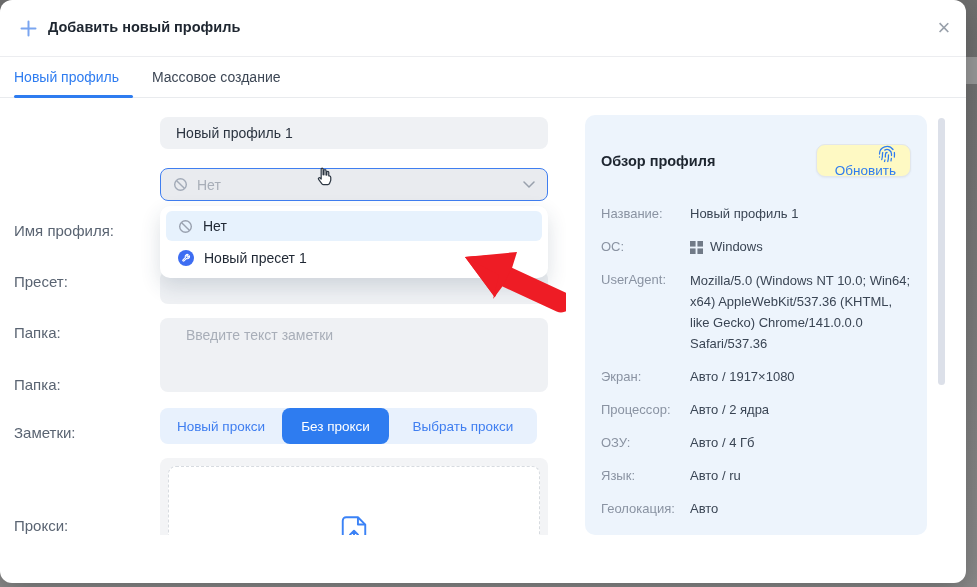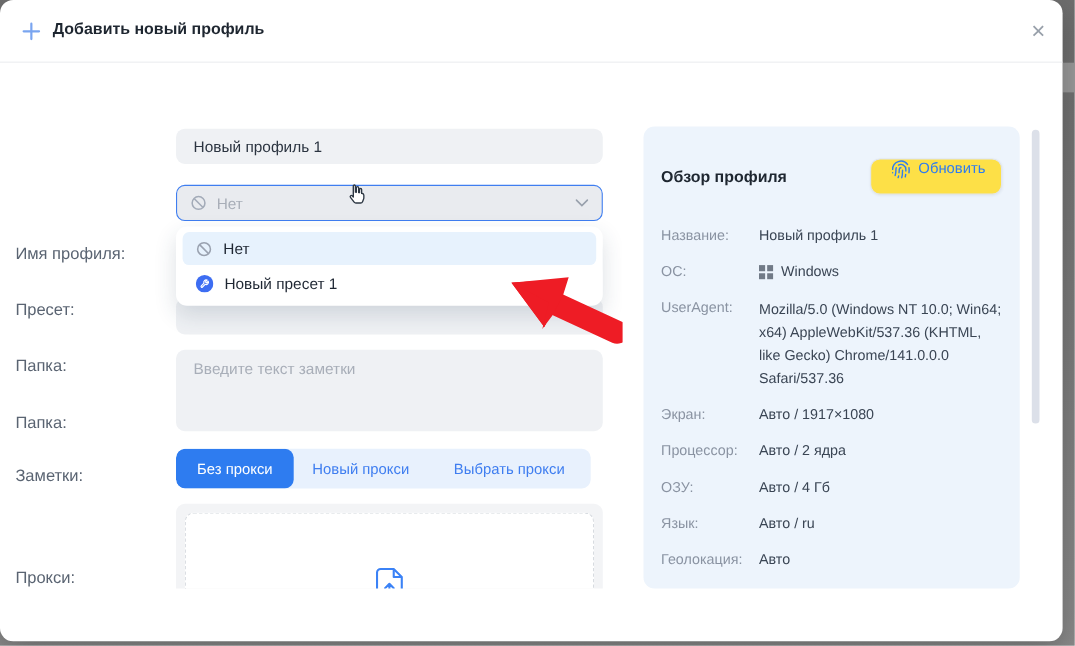--- a/index.html
+++ b/index.html
@@ -41,43 +41,43 @@
   
   .dropdown{ position:absolute; left:160px; top:108px; width:388px; height:72px; background:#fff; border-radius:10px;
     box-shadow:0 8px 20px rgba(40,60,90,.16); z-index:30; }
   .opt{ position:absolute; left:6px; width:376px; height:30px; display:flex; align-items:center; padding-left:12px;
     border-radius:6px; font-size:14px; color:#1f2733; cursor:pointer; }
   .opt.hl{ top:5px; background:#e7f2fd; }
   .opt.plain{ top:37px; }
   .opt .olabel{ margin-left:10px; }
   
   .notes{ height:74px; top:220px; }
-  .notes .ph{ font-size:14px; color:#a8aeb8; padding:9px 0 0 16px; display:block; }
+  .notes .ph{ font-size:14px; color:#a8aeb8; padding:9px 0 0 16px; display:block;margin-left:10px; }
   
   .seg{ position:absolute; left:160px; top:310px; width:377px; height:36px; background:#e8f1fd; border-radius:8px;
     display:flex; overflow:hidden; }
   .seg-btn{ font-size:13.5px; display:flex; align-items:center; justify-content:center; cursor:pointer; }
   .seg-btn.active{ width:107px; background:#2e7cf0; color:#fff; border-radius:8px; font-weight:500; }
   .seg-btn.b2{ width:122px; color:#3f7ef0; }
   .seg-btn.b3{ width:148px; color:#3f7ef0; }
   
   .cookie-outer{ position:absolute; left:160px; top:360px; width:388px; height:150px; background:#f3f4f6; border-radius:8px; }
   .cookie-drop{ position:absolute; left:8px; top:8px; width:372px; height:134px; background:#fff;
     border:1.5px dashed #d7dbe0; border-radius:8px; }
   .upload-ic{ position:absolute; left:169px; top:48px; }
   
   .hand{ position:absolute; left:313px; top:68px; z-index:50; }
   .red-arrow{ position:absolute; left:455px; top:147px; z-index:40; }
   
   .panel{ position:absolute; left:585px; top:115px; width:342px; height:420px; background:#edf4fc; border-radius:10px;
     overflow:hidden; padding:29px 16px 0 16px; }
   .panel-head{ display:flex; align-items:center; justify-content:space-between; margin-bottom:27px; }
   .panel-title{ font-size:14.5px; font-weight:700; color:#1e2630; }
-  .refresh-btn{ height:33px; background:#fde047; border:1px solid #e2e6eb; border-radius:9px; display:flex; align-items:flex-start;
-    padding:0 14px 0 11px; cursor:pointer; box-shadow:0 1px 2px rgba(30,50,80,.06); }
+  .refresh-btn{ height:33px; background:#fef9c3; border:1px solid #e2e6eb; border-radius:9px; display:flex; align-items:flex-end;
+    padding:0 14px 0 11px; cursor:pointer; box-shadow:0 1px 2px rgba(30,50,80,.06);flex-direction:column; }
   .refresh-btn span{ font-size:13.5px; color:#2e7cf0; margin-left:7px; font-weight:500; }
   .prow{ display:flex; margin-bottom:13px; }
   .plabel{ width:89px; flex:none; font-size:13px; color:#8a93a2; line-height:20px; }
   .pvalue{ font-size:13px; color:#3a4554; line-height:20px; max-width:234px; }
   .pvalue.ua{ line-height:21px; }
   .os-val{ display:flex; align-items:center; gap:7px; }
   
   .scroll-thumb{ position:absolute; left:938px; top:118px; width:7px; height:267px; background:#dce0e9; border-radius:4px; }
   
   .footer{ position:absolute; left:0; top:535px; width:966px; height:48px; background:#fff; border-top:1px solid #f1f2f4; }
@@ -97,20 +97,25 @@
   <div class="m-header">
     <span class="plus-ic">
       <svg width="17" height="17" viewBox="0 0 17 17">
           <path d="M8.5 1.5v14M1.5 8.5h14" stroke="#7aa5f0" stroke-width="2" stroke-linecap="round"></path>
         </svg>
     </span>
     <div class="m-title">Добавить новый профиль</div>
     <div class="close-btn">×</div>
   </div>
 
+  <div class="tabs">
+    <div class="tab active">Новый профиль</div>
+    <div class="tab inactive">Массовое создание</div>
+    <div class="tab-underline"></div>
+  </div>
 
   <div class="form">
 
     <div class="flabel" style="top:123px">Имя профиля:</div>
     <div class="field" style="top:19px; height:32px">
       <div class="field-text">Новый профиль 1</div>
     </div>
 
     <div class="flabel" style="top:174px">Пресет:</div>
     <div class="select">
@@ -161,22 +166,22 @@
       </div>
     </div>
 
     <div class="flabel" style="top:325px">Заметки:</div>
     <div class="field notes">
       <span class="ph">Введите текст заметки</span>
     </div>
 
     <div class="flabel" style="top:418px">Прокси:</div>
     <div class="seg">
+      <div class="seg-btn b2">Новый прокси</div>
       <div class="seg-btn active">Без прокси</div>
-      <div class="seg-btn b2">Новый прокси</div>
       <div class="seg-btn b3">Выбрать прокси</div>
     </div>
 
     <div class="cookie-outer">
       <div class="cookie-drop">
         <span class="upload-ic">
           <svg width="32" height="36" viewBox="0 0 28 32">
               <path d="M4 5a3 3 0 0 1 3-3h10.5L24 8.5V27a3 3 0 0 1-3 3H7a3 3 0 0 1-3-3z" fill="#fff" stroke="#3b82f6" stroke-width="1.7" stroke-linejoin="round"></path>
               <path d="M17.5 2v6.5H24" fill="none" stroke="#3b82f6" stroke-width="1.7" stroke-linejoin="round"></path>
               <path d="M14 22.5v-8M10.5 17.5 14 14l3.5 3.5" fill="none" stroke="#3b82f6" stroke-width="1.7" stroke-linecap="round" stroke-linejoin="round"></path>

